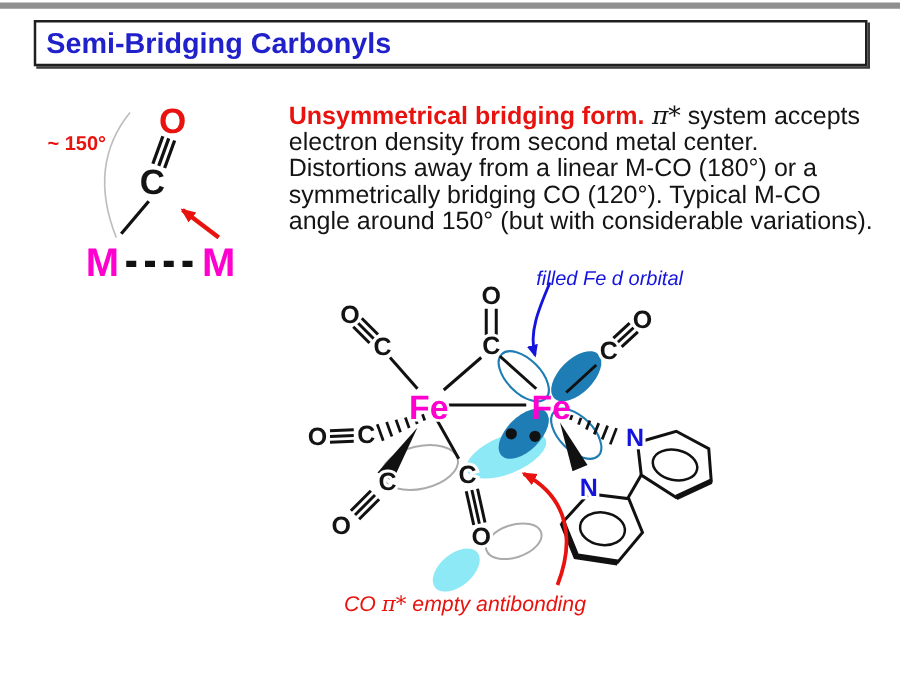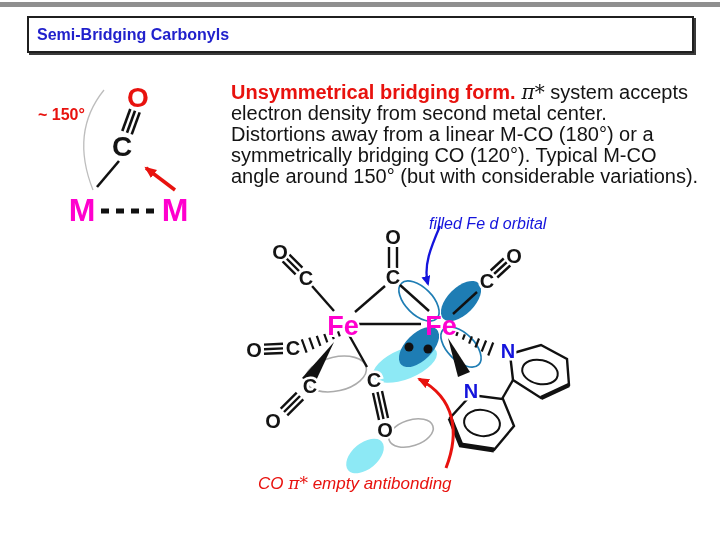--- a/index.html
+++ b/index.html
@@ -1,26 +1,26 @@
 <!DOCTYPE html>
 <html><head>
 <meta charset="utf-8">
 <style>
   html,body{margin:0;padding:0;background:#fff;}
   .slide{position:relative;width:720px;height:540px;background:#ffffff;font-family:"Liberation Sans",sans-serif;overflow:hidden;}
   .topbar{position:absolute;left:0;top:2px;width:720px;height:5px;background:#8f8f8f;}
   .titlebox{position:absolute;left:27px;top:16px;width:655px;height:33px;border:2px solid #1f1f1f;box-shadow:2px 2px 0 #3a3a3a;display:flex;align-items:center;padding-left:8px;background:#fff;}
-  .title{font-size:16px;font-weight:bold;color:#2121cc;white-space:nowrap;}
+  .title{font-size:23px;font-weight:bold;color:#2121cc;white-space:nowrap;}
   .para{position:absolute;left:231px;top:82px;width:472px;font-size:20px;line-height:21px;color:#141414;}
   .para .lead{color:#e8120e;font-weight:bold;}
   .pi{font-family:"DejaVu Serif",serif;font-style:italic;}
   .para .pi{margin-left:6px;}
   .filledlbl{position:absolute;left:429px;top:203px;font-style:italic;font-size:16px;color:#1414dc;white-space:nowrap;margin-top:12px;}
   .cite{position:absolute;left:516px;top:292px;font-size:12px;line-height:14.5px;color:#141414;white-space:nowrap;}
-  .emptylbl{position:absolute;left:258px;top:474px;width:228px;text-align:left;font-style:italic;font-size:17px;line-height:19px;color:#e8120e;}
+  .emptylbl{position:absolute;left:258px;top:474px;width:228px;text-align:center;font-style:italic;font-size:17px;line-height:19px;color:#e8120e;}
   svg.canvas{position:absolute;left:0;top:0;}
   text{font-family:"Liberation Sans",sans-serif;}
   .atom{font-weight:bold;fill:#141414;paint-order:stroke;stroke:#ffffff;stroke-width:5px;}
   .fe{font-weight:bold;fill:#ff00ce;}
   .nat{font-weight:bold;fill:#1414dc;paint-order:stroke;stroke:#ffffff;stroke-width:5px;}
 </style>
 </head>
 <body>
 
 <div class="slide">

